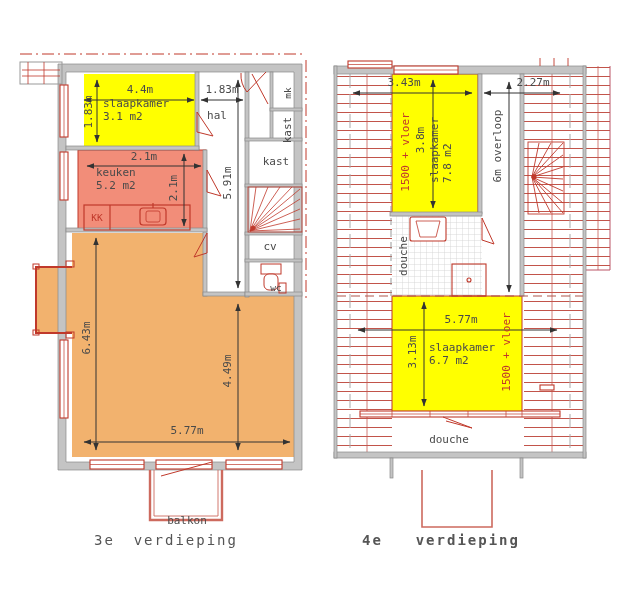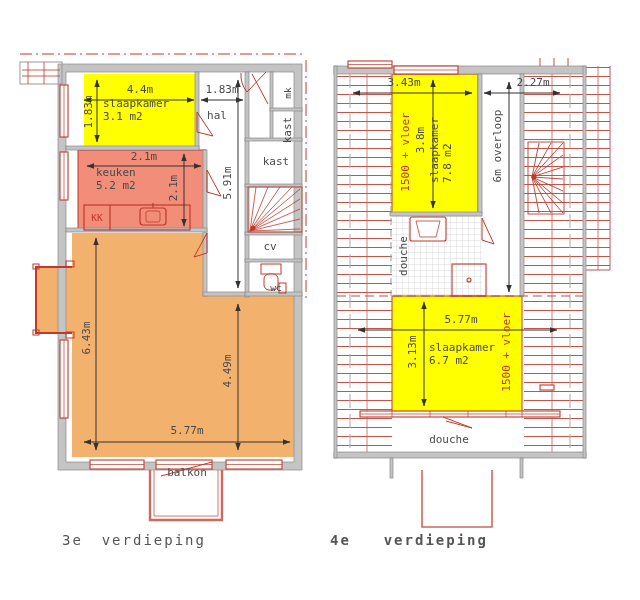--- a/index.html
+++ b/index.html
@@ -9,21 +9,21 @@
   html,body{margin:0;padding:0;background:#fff;}
   #stage{position:relative;width:640px;height:600px;background:#ffffff;overflow:hidden;
          font-family:"DejaVu Sans Mono", monospace;color:var(--text-gray);}
   #linework{position:absolute;left:0;top:0;}
   .lbl{position:absolute;font-size:11px;line-height:13px;white-space:pre;color:var(--text-gray);}
   .ctr{transform:translate(-50%,-50%);}
   .rot{transform:translate(-50%,-50%) rotate(-90deg);}
   .blk{text-align:left;}
   .red{color:var(--line-red);}
   .sm{font-size:9.5px;}
-  .caption{font-size:14px;letter-spacing:2px;word-spacing:0.6em;color:#555;}
+  .caption{font-size:14px;letter-spacing:2px;word-spacing:0.6em;color:#555;margin-left:32px;}
   .wide{word-spacing:1.6em;font-weight:bold;}
 </style>
 </head>
 <body>
 
 <div id="stage">
 
 <svg id="linework" width="640" height="600" viewBox="0 0 640 600">
   <defs>
     <marker id="ar" viewBox="0 0 10 10" refX="9" refY="5" markerWidth="8" markerHeight="8" orient="auto-start-reverse">
@@ -228,21 +228,21 @@
 
   <div class="lbl blk" style="left:103px;top:97px"><div>slaapkamer</div><div>3.1 m2</div></div>
   <div class="lbl ctr" style="left:217px;top:115px">hal</div>
   <div class="lbl rot sm" style="left:287px;top:93px">mk</div>
   <div class="lbl rot" style="left:287px;top:130px">kast</div>
   <div class="lbl ctr" style="left:276px;top:161px">kast</div>
   <div class="lbl blk" style="left:96px;top:166px"><div>keuken</div><div>5.2 m2</div></div>
   <div class="lbl ctr red sm" style="left:97px;top:217px">KK</div>
   <div class="lbl ctr" style="left:270px;top:246px">cv</div>
   <div class="lbl ctr sm" style="left:276px;top:287px">wc</div>
-  <div class="lbl ctr" style="left:187px;top:472px">balkon</div>
+  <div class="lbl ctr" style="left:187px;top:520px">balkon</div>
 
   <div class="lbl ctr" style="left:140px;top:89px">4.4m</div>
   <div class="lbl ctr" style="left:222px;top:89px">1.83m</div>
   <div class="lbl rot" style="left:88px;top:112px">1.83m</div>
   <div class="lbl ctr" style="left:144px;top:156px">2.1m</div>
   <div class="lbl rot" style="left:173px;top:188px">2.1m</div>
   <div class="lbl rot" style="left:227px;top:183px">5.91m</div>
   <div class="lbl rot" style="left:86px;top:338px">6.43m</div>
   <div class="lbl rot" style="left:227px;top:371px">4.49m</div>
   <div class="lbl ctr" style="left:187px;top:430px">5.77m</div>

